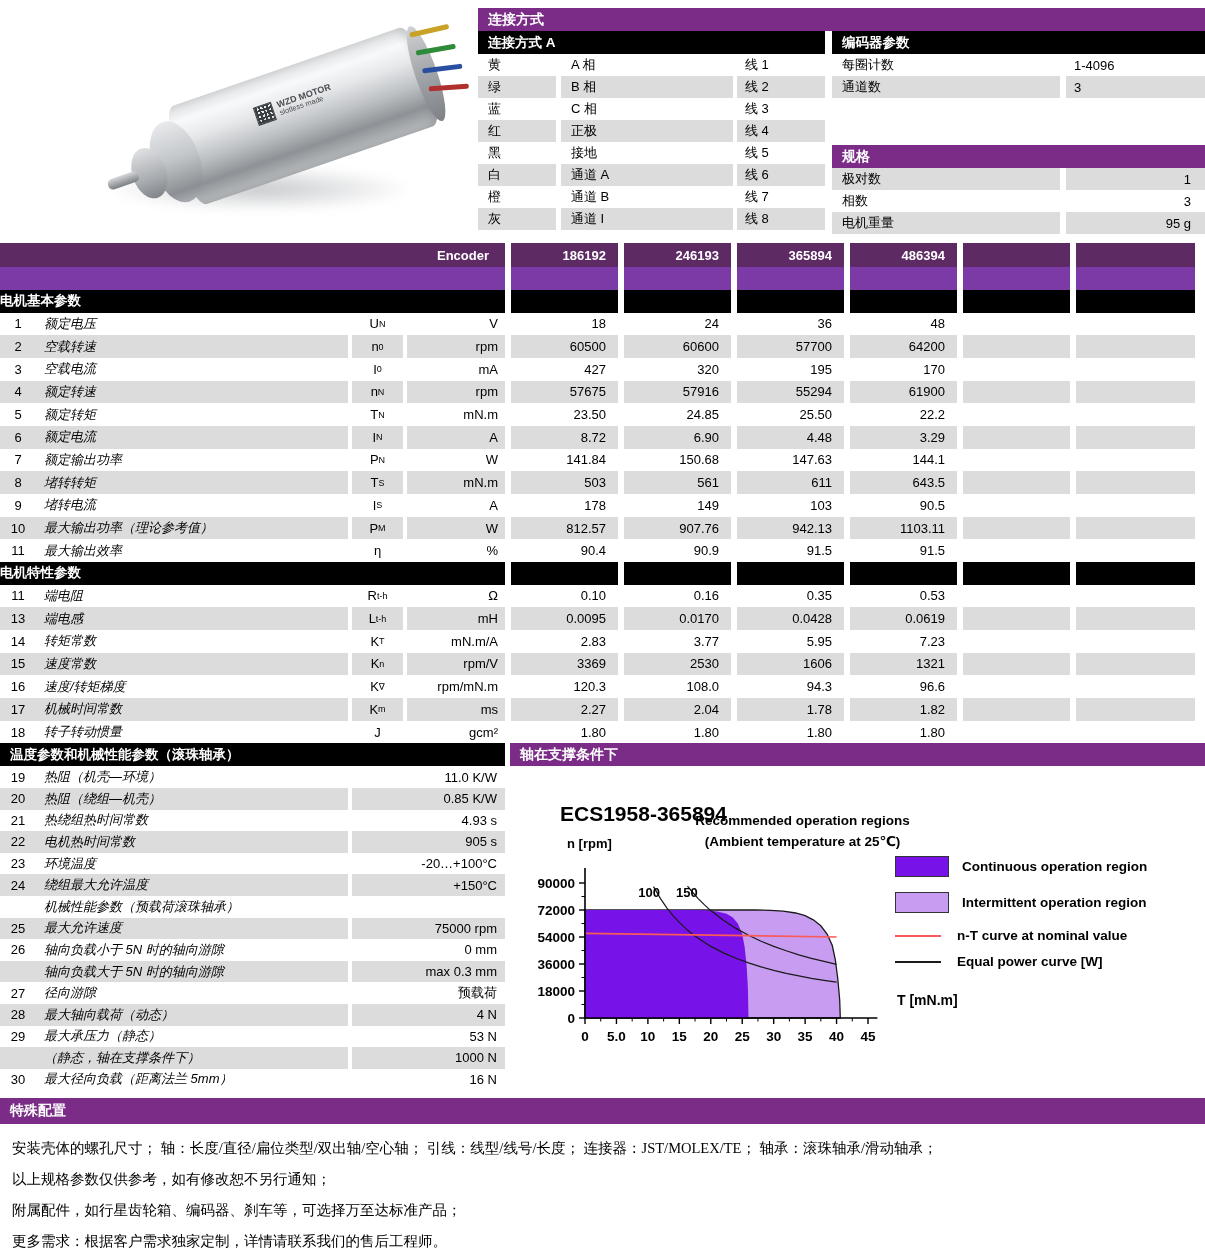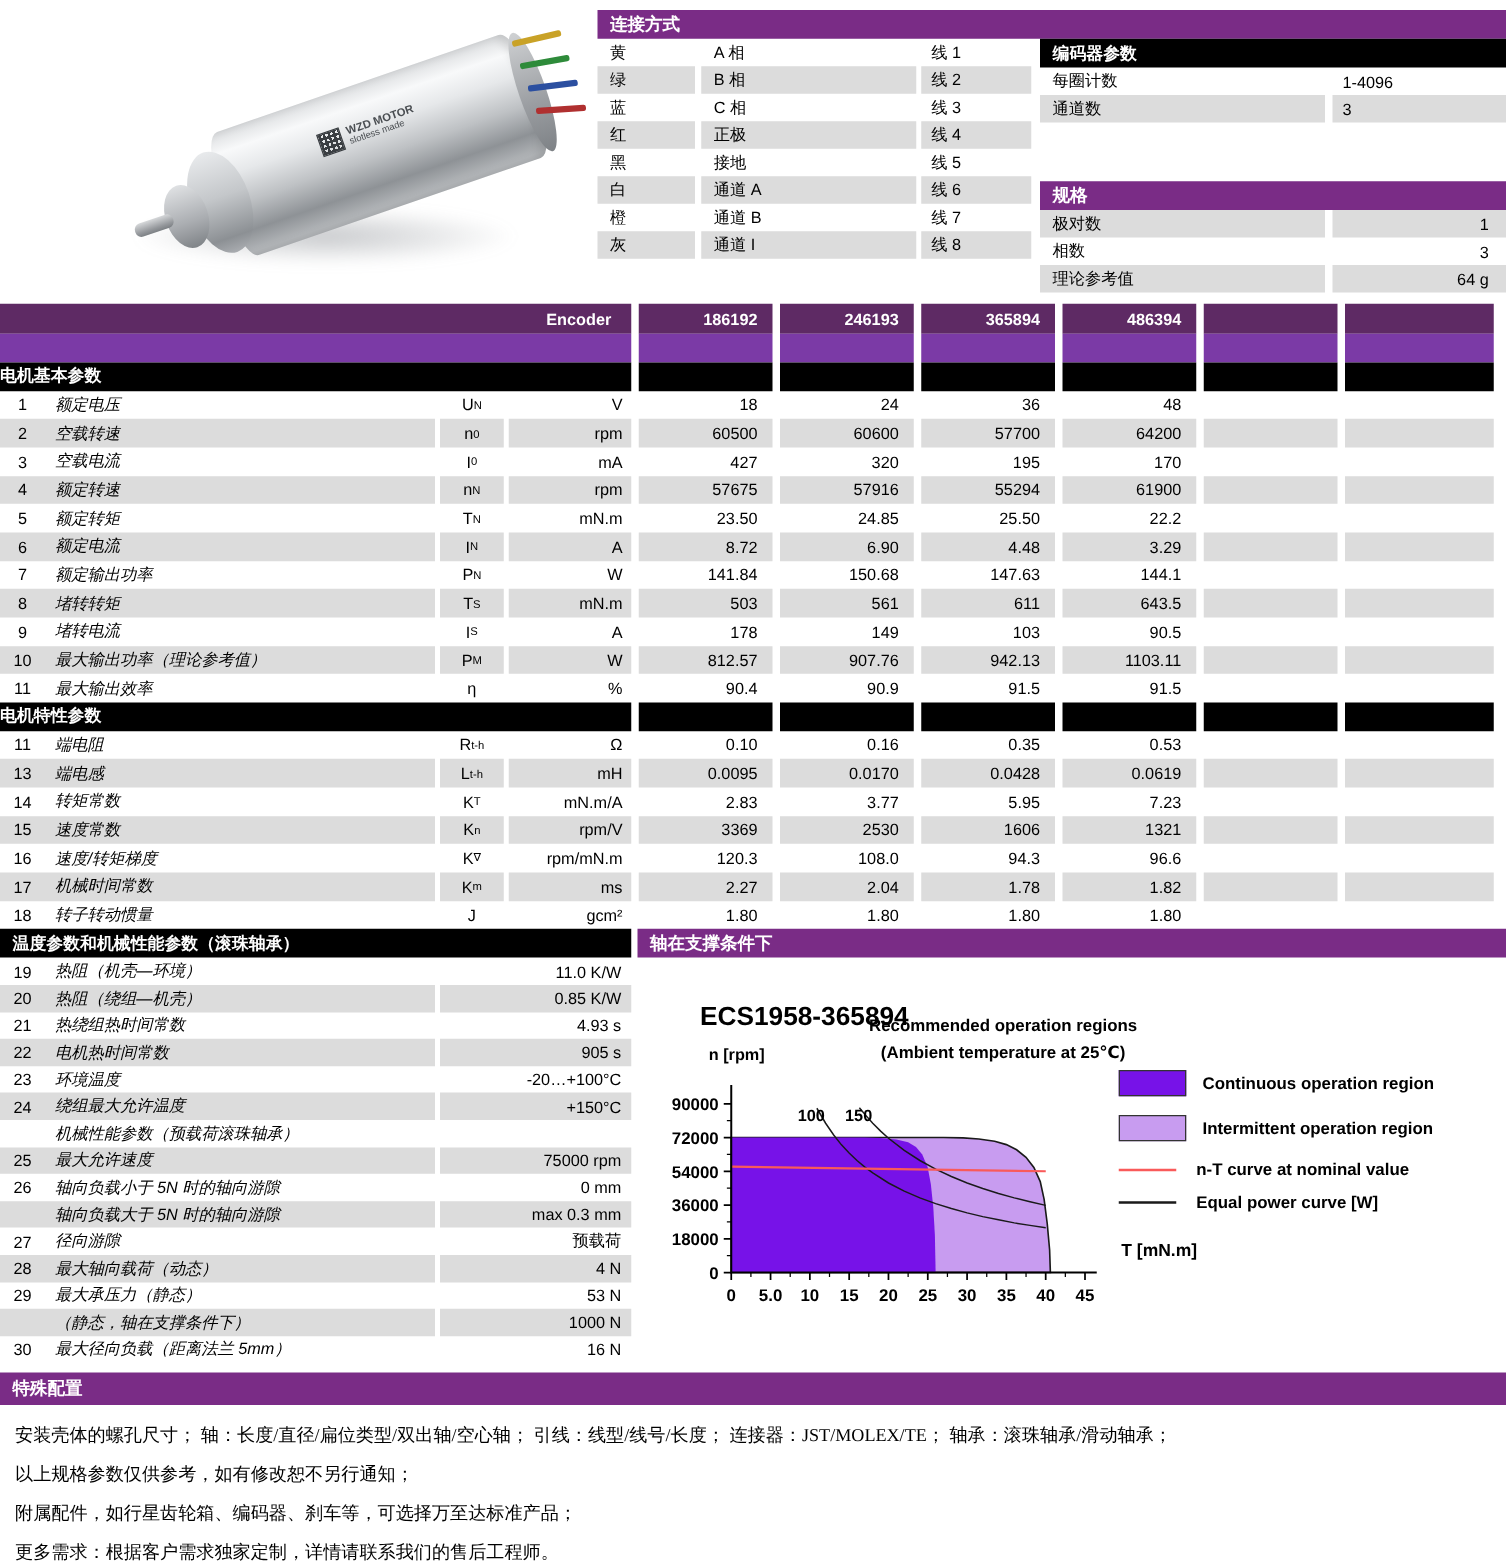--- a/index.html
+++ b/index.html
@@ -141,20 +141,23 @@
           </div>
       </div>
     </div>
 
     <div class="conn-panel">
       <div class="bar purple">
         <span>连接方式</span>
       </div>
       <div class="conn-cols">
         <div class="conn-left">
+          <div class="bar black">
+            <span>连接方式 A</span>
+          </div>
           <div id="connection-rows">
               <div class="srow">
                 <div class="c cc-color">黄</div>
                 <div class="c cc-func">A 相</div>
                 <div class="c cc-wire">线 1</div>
               </div>
               <div class="srow alt">
                 <div class="c cc-color">绿</div>
                 <div class="c cc-func">B 相</div>
                 <div class="c cc-wire">线 2</div>
@@ -211,22 +214,22 @@
           <div id="spec-rows">
               <div class="srow alt">
                 <div class="c ec-label">极对数</div>
                 <div class="c sp-val">1</div>
               </div>
               <div class="srow">
                 <div class="c ec-label">相数</div>
                 <div class="c sp-val">3</div>
               </div>
               <div class="srow alt">
-                <div class="c ec-label">理论参考值</div>
-                <div class="c sp-val">64 g</div>
+                <div class="c ec-label">电机重量</div>
+                <div class="c sp-val">95 g</div>
               </div>
             </div>
         </div>
       </div>
     </div>
   </div>
 
   <div class="main-table" id="main-table">
       <div class="mrow hdr">
         <div class="c lbl5 dark enc">Encoder</div>

